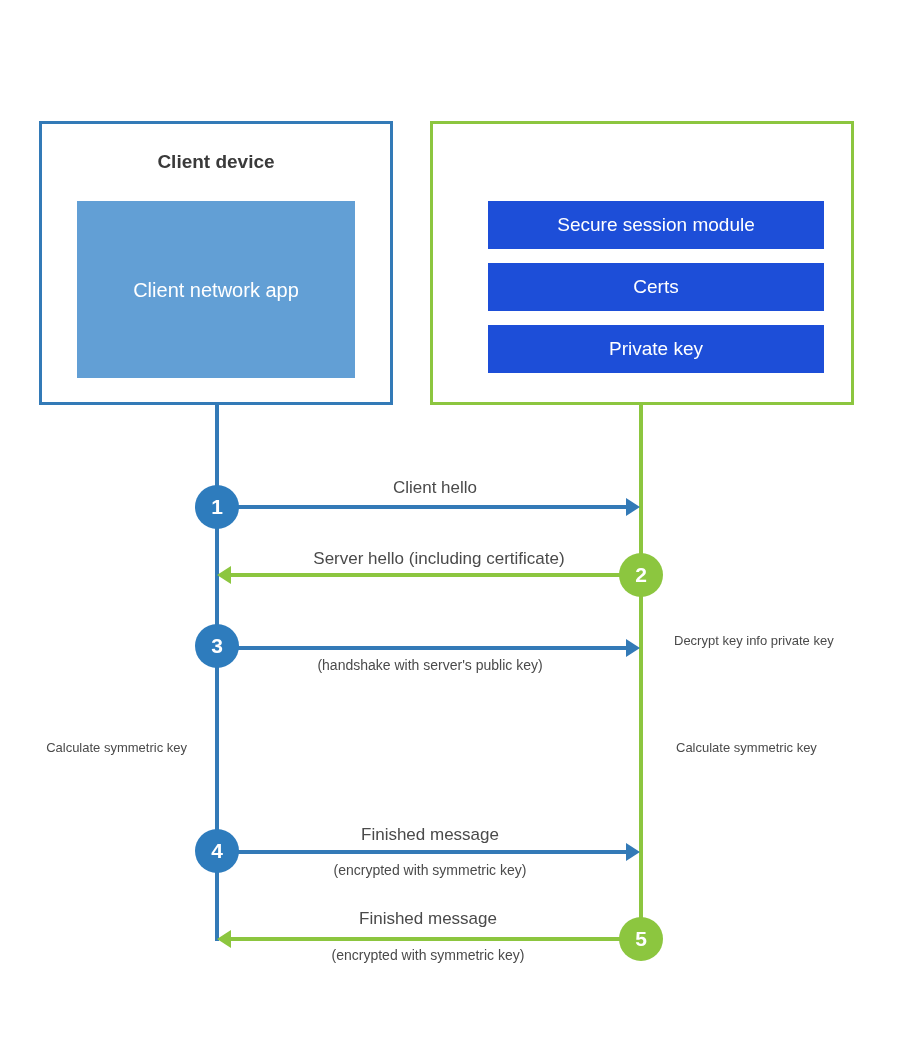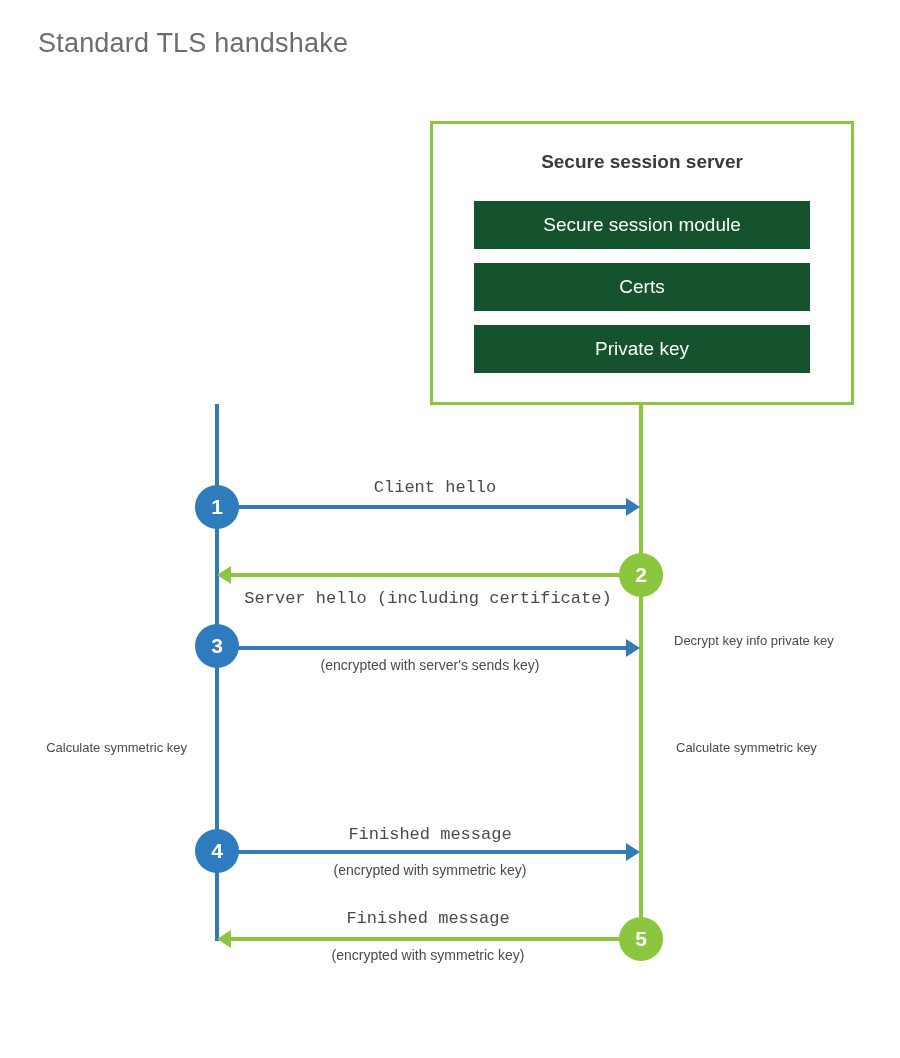--- a/index.html
+++ b/index.html
@@ -74,24 +74,24 @@
   .client-app-block {
     left: 35px;
     top: 77px;
     width: 278px;
     height: 177px;
     background: #629fd5;
     font-size: 20px;
     line-height: 28px;
   }
   .server-module {
-    left: 41px;
+    left: 55px;
     width: 336px;
     height: 48px;
-    background: #14532d;
+    background: #1d4ed8;
     font-size: 19px;
   }
   .server-module.m0 { top: 77px; }
   .server-module.m1 { top: 139px; }
   .server-module.m2 { top: 201px; }
 
   
   .lifeline {
     position: absolute;
     width: 4px;
@@ -143,21 +143,20 @@
   .step-circle.blue { background: #2e7cbd; }
   .step-circle.green { background: #8cc63f; }
 
   
   .msg-label {
     position: absolute;
     text-align: center;
     color: #4a4a4a;
     font-size: 17px;
     white-space: nowrap;
-    font-family: Liberation Mono, monospace;
   }
   .msg-sublabel {
     position: absolute;
     text-align: center;
     color: #4a4a4a;
     font-size: 14px;
     white-space: nowrap;
   }
   .side-note {
     position: absolute;
@@ -166,46 +165,48 @@
     line-height: 17px;
   }
   .side-note.right-align { text-align: right; }
   .side-note.left-align { text-align: left; }
 </style>
 </head>
 <body>
 
 <div id="canvas">
 
-  <div class="page-title">Standard TLS handshake</div>
-
+
+  <div class="entity-box client">
+    <div class="entity-title">Client device</div>
+    <div class="inner-block client-app-block">Client network app</div>
+  </div>
 
   <div class="entity-box server">
-    <div class="entity-title">Secure session server</div>
     <div class="inner-block server-module m0">Secure session module</div>
     <div class="inner-block server-module m1">Certs</div>
     <div class="inner-block server-module m2">Private key</div>
   </div>
 
   <div class="lifeline client-line"></div>
   <div class="lifeline server-line"></div>
 
   <div class="msg-label" style="left:228px; top:478px; width:414px;">Client hello</div>
   <div class="msg-line blue" style="left:217px; top:505px; width:409px;"></div>
   <div class="arrow-head right blue" style="left:626px; top:498px;"></div>
   <div class="step-circle blue" style="left:195px; top:485px;">1</div>
 
-  <div class="msg-label" style="left:228px; top:549px; width:400px;margin-top:40px;">Server hello (including certificate)</div>
+  <div class="msg-label" style="left:239px; top:549px; width:400px;">Server hello (including certificate)</div>
   <div class="msg-line green" style="left:231px; top:573px; width:390px;"></div>
   <div class="arrow-head left green" style="left:217px; top:566px;"></div>
   <div class="step-circle green" style="left:619px; top:553px;">2</div>
 
   <div class="msg-line blue" style="left:217px; top:646px; width:409px;"></div>
   <div class="arrow-head right blue" style="left:626px; top:639px;"></div>
-  <div class="msg-sublabel" style="left:228px; top:657px; width:404px;">(encrypted with server's sends key)</div>
+  <div class="msg-sublabel" style="left:228px; top:657px; width:404px;">(handshake with server's public key)</div>
   <div class="step-circle blue" style="left:195px; top:624px;">3</div>
 
   <div class="side-note left-align" style="left:674px; top:632px; width:190px;">Decrypt key info private key</div>
 
   <div class="side-note right-align" style="left:35px; top:739px; width:152px;">Calculate symmetric key</div>
   <div class="side-note left-align" style="left:676px; top:739px; width:180px;">Calculate symmetric key</div>
 
   <div class="msg-label" style="left:228px; top:825px; width:404px;">Finished message</div>
   <div class="msg-line blue" style="left:217px; top:850px; width:409px;"></div>
   <div class="arrow-head right blue" style="left:626px; top:843px;"></div>

